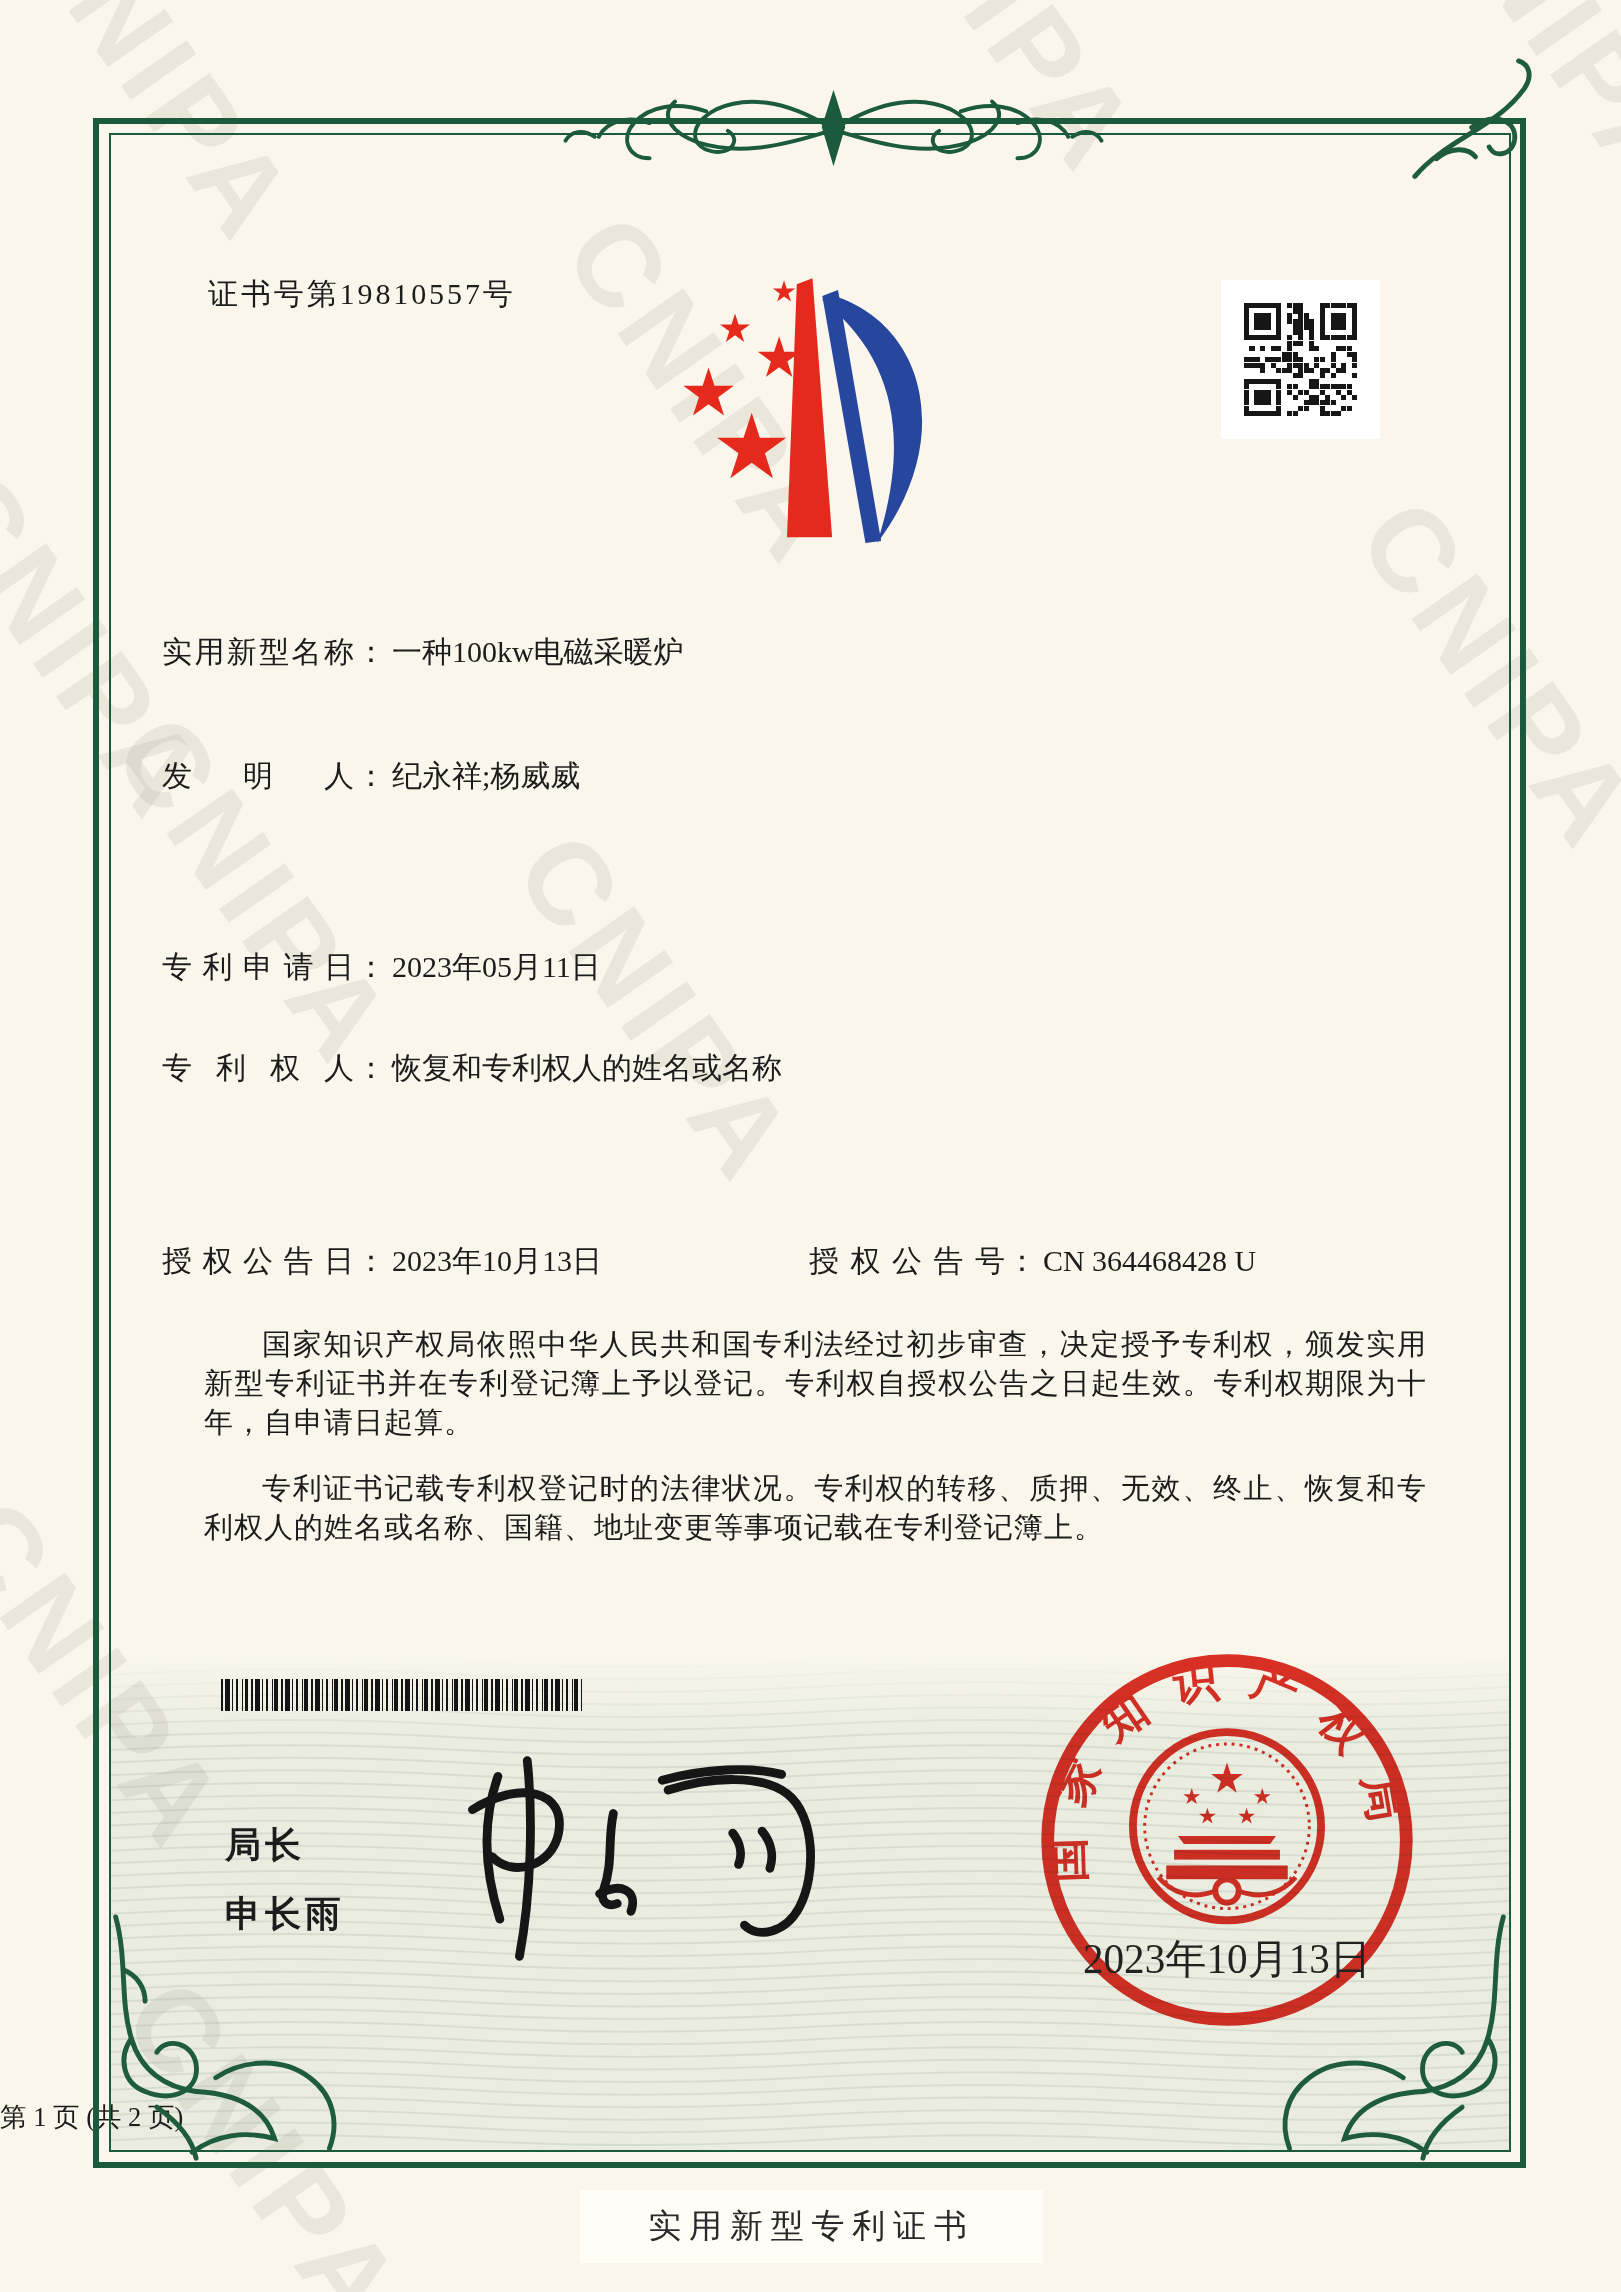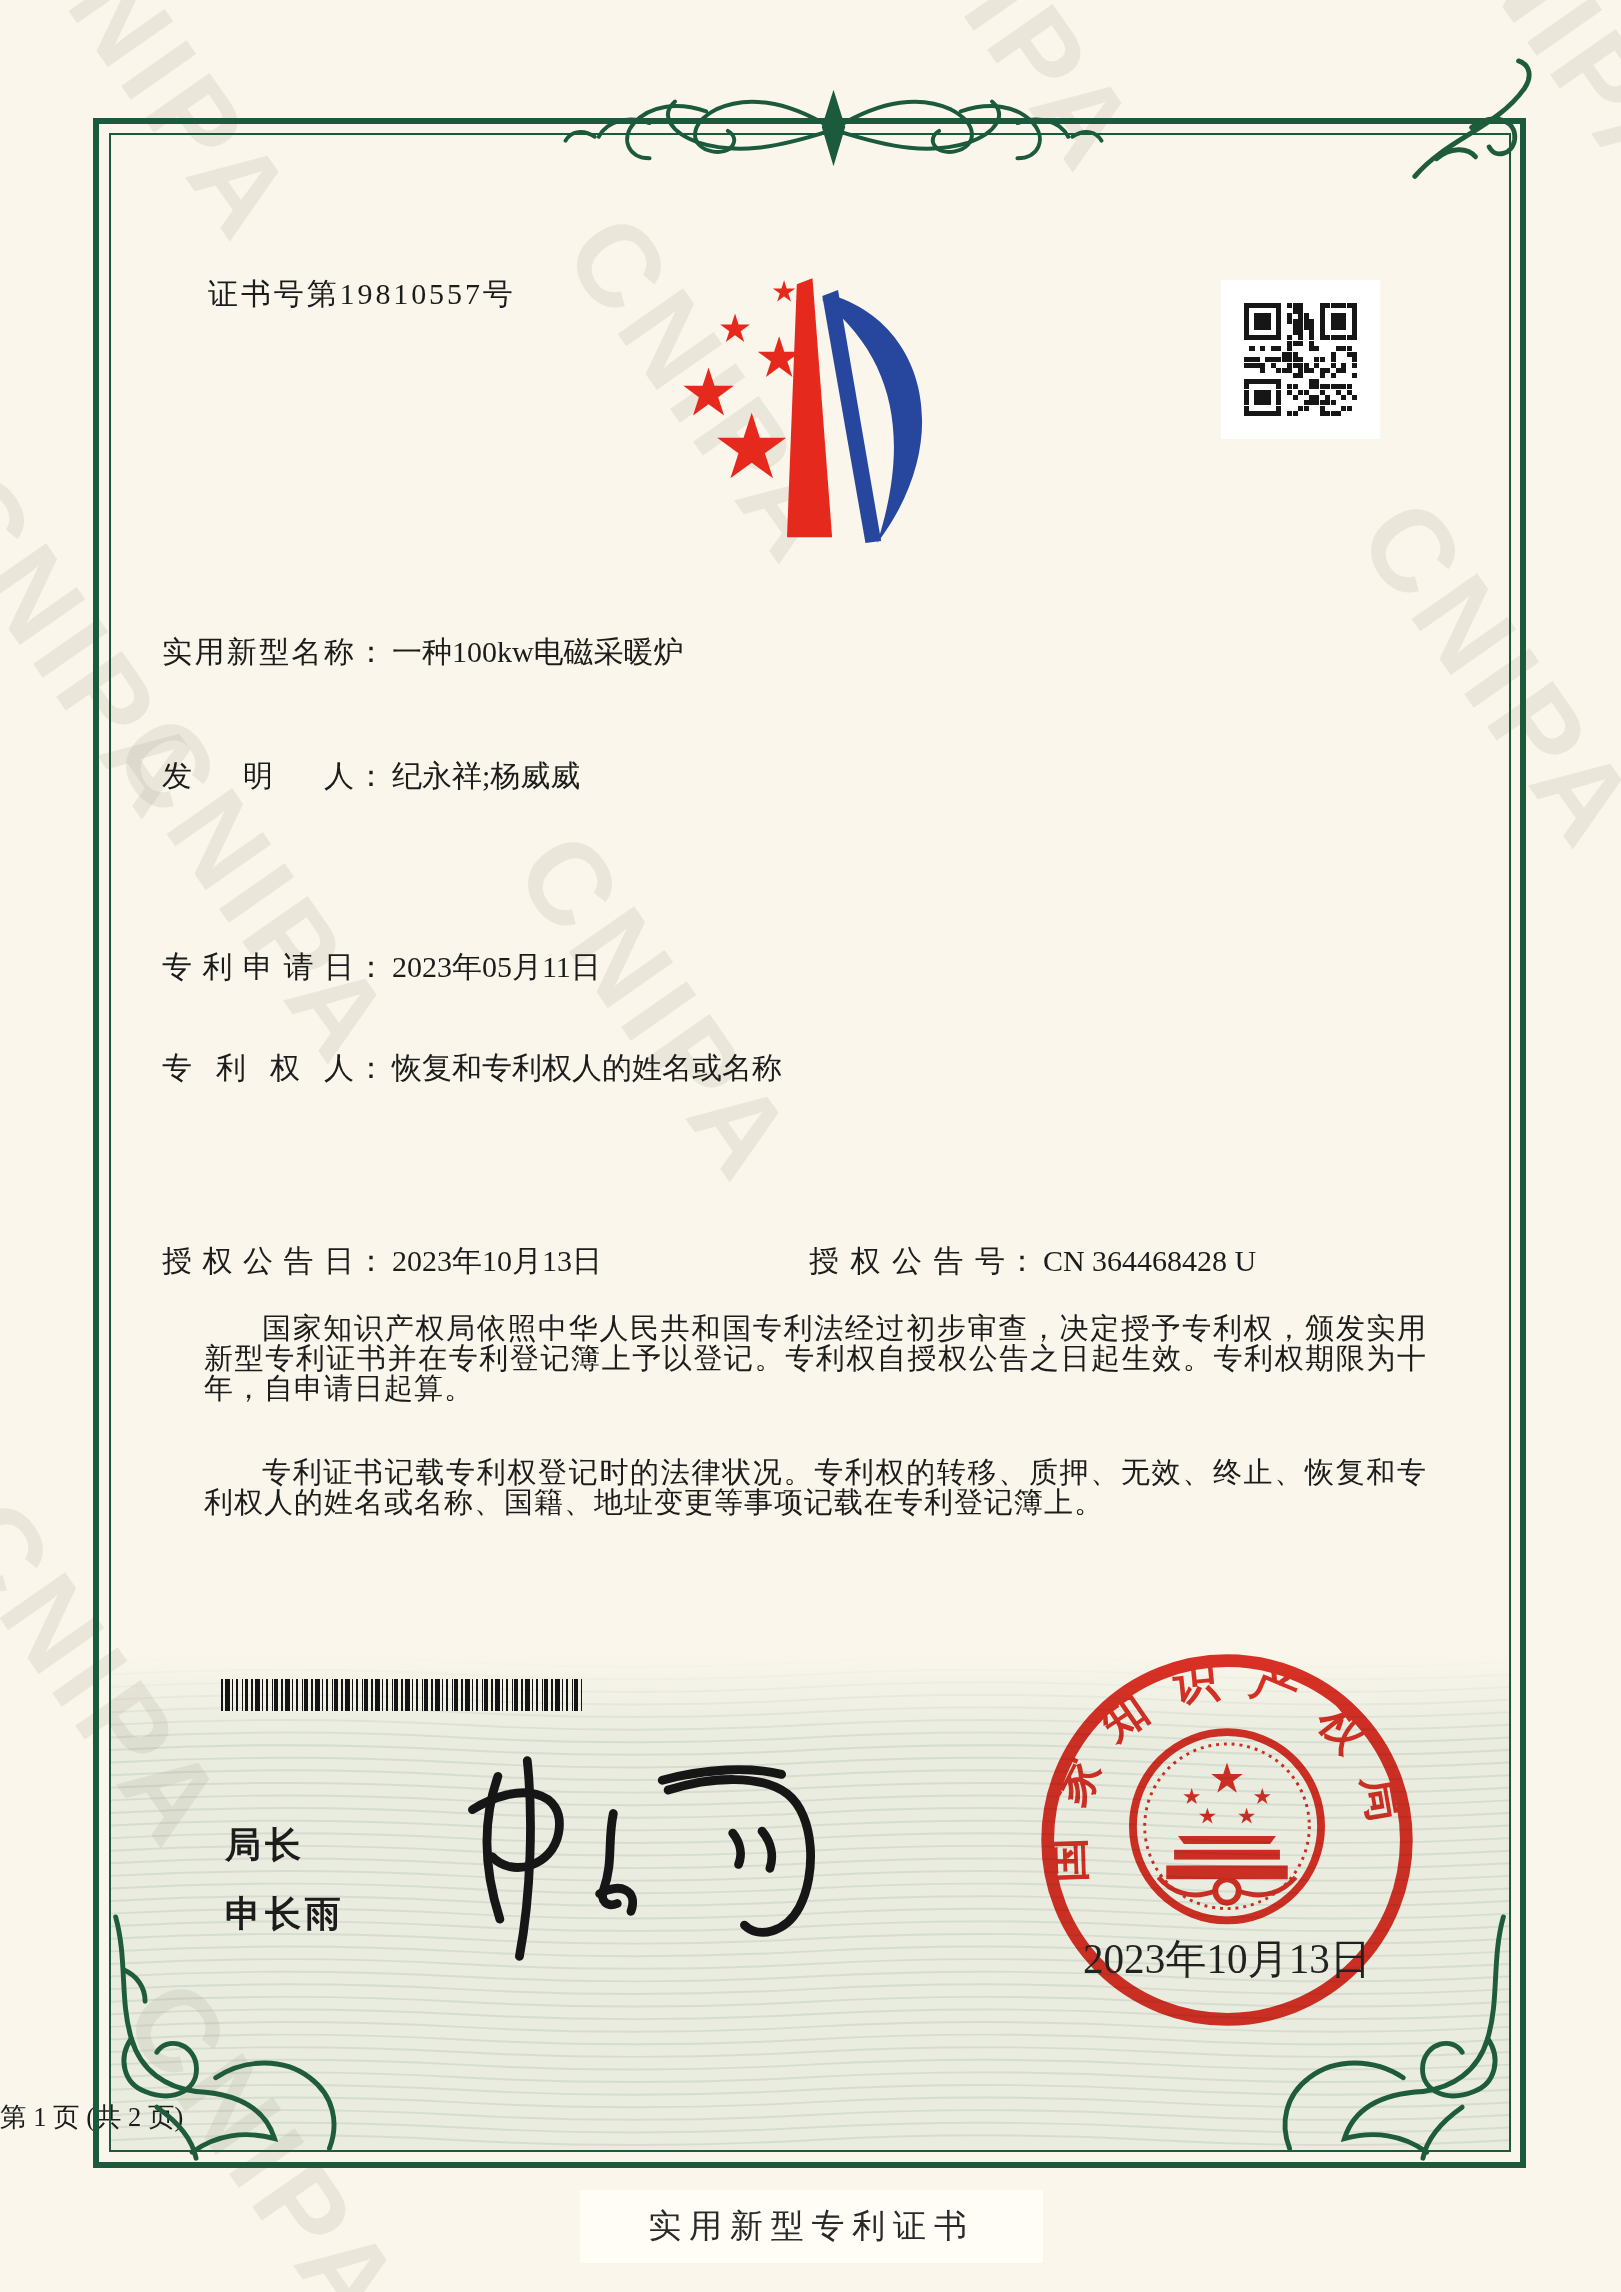--- a/index.html
+++ b/index.html
@@ -28,22 +28,22 @@
   .qr-in div{position:absolute;background:#161616;}
   .title{position:absolute;left:0;top:506px;width:1470px;text-align:center;
         font-size:63px;font-weight:700;letter-spacing:5.9px;z-index:2;}
   
   .frow{position:absolute;left:162px;font-size:30px;white-space:nowrap;z-index:2;}
   .flabel{display:inline-block;width:192px;text-align:justify;text-align-last:justify;vertical-align:top;}
   .colon{margin:0 5.9px 0 2px;}
   .grant{position:absolute;left:647px;top:0;white-space:nowrap;}
   .glabel{display:inline-block;width:196px;text-align:justify;text-align-last:justify;vertical-align:top;}
   
-  .para{position:absolute;left:204px;width:1223px;font-size:29px;line-height:30px;
-        text-align:justify;text-indent:2em;letter-spacing:1px;z-index:2;}
+  .para{position:absolute;left:204px;width:1223px;font-size:29px;line-height:39px;
+        text-align:justify;text-indent:2em;letter-spacing:1px;z-index:2;margin-top:12px;}
   
   .barcode{position:absolute;left:221px;top:1679px;width:361px;height:32px;z-index:2;
     background-image:repeating-linear-gradient(90deg,
       #141414 0 2px,transparent 2px 3.9px,#141414 3.9px 8.8px,transparent 8.8px 10.8px,
       #141414 10.8px 11.8px,transparent 11.8px 14.7px,#141414 14.7px 16.7px,transparent 16.7px 20.6px,
       #141414 20.6px 21.6px,transparent 21.6px 23.5px,#141414 23.5px 27.4px,transparent 27.4px 30px);}
   .director-title{position:absolute;left:225px;top:1821px;font-size:36px;font-weight:700;
         font-family:"Liberation Sans","DejaVu Sans",sans-serif;z-index:2;letter-spacing:3.9px;}
   .director-name{position:absolute;left:225px;top:1890px;font-size:36px;font-weight:700;
         font-family:"Liberation Sans","DejaVu Sans",sans-serif;z-index:2;letter-spacing:3.9px;}

